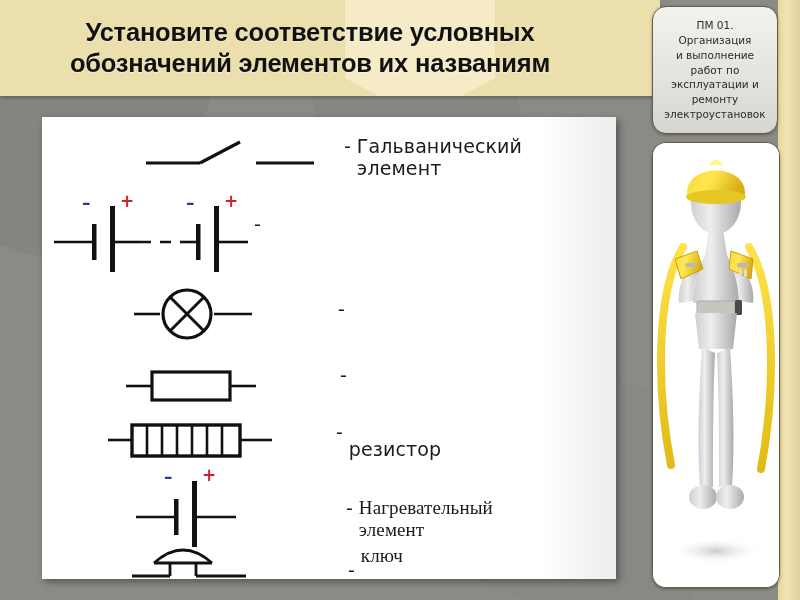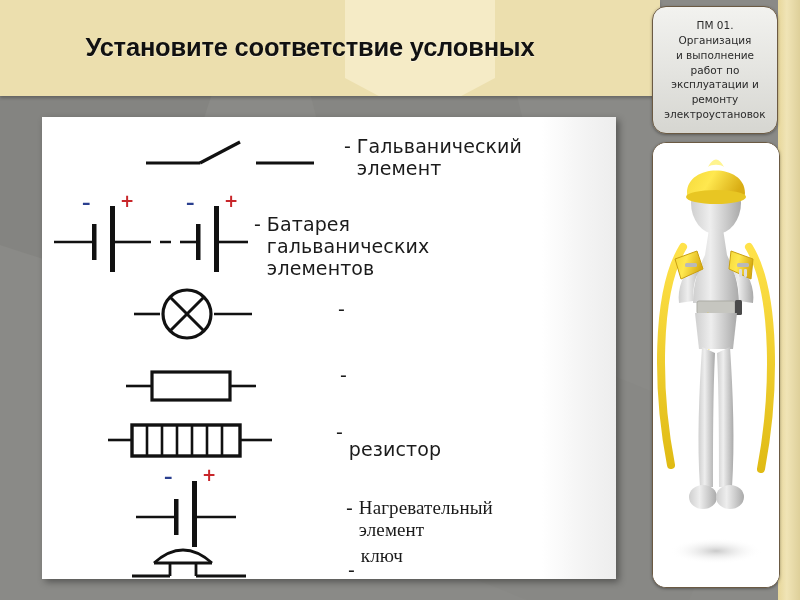--- a/index.html
+++ b/index.html
@@ -106,20 +106,21 @@
 <div id="slide">
 
   <div class="wm wm1"></div>
   <div class="wm wm2"></div>
   <div class="wm wm3"></div>
 
   <div id="header">
     <div class="hexwm"></div>
     <div id="header-title">
       <span>Установите соответствие условных</span>
+      <span>обозначений элементов их названиям</span>
     </div>
   </div>
 
   <div id="card">
     <div class="seam"></div>
     <div id="card-inner">
 
       <div class="row" style="left:0;top:0;width:574px;height:72px;">
         <div class="sym" style="width:216px;height:46px;margin-left:86px;margin-top:14px;">
           <svg width="216" height="46" viewBox="0 0 216 46" aria-hidden="true">
@@ -148,23 +149,20 @@
             <rect x="148" y="27" width="4.5" height="36" fill="#111"></rect>
             <rect x="166" y="9" width="5" height="66" fill="#111"></rect>
             <line x1="171" y1="45" x2="200" y2="45" stroke="#111" stroke-width="2.6"></line>
           </svg>
           <span class="minus" style="left:34px;top:-2px;">–</span>
           <span class="plus" style="left:72px;top:-4px;">+</span>
           <span class="minus" style="left:138px;top:-2px;">–</span>
           <span class="plus" style="left:176px;top:-4px;">+</span>
         </div>
         <div class="dash" style="margin-top:26px;">-</div>
-        <div class="lbl" style="margin-top:26px;">Батарея
-гальванических
-элементов</div>
       </div>
 
       <div class="row" style="left:0;top:163px;width:574px;height:74px;">
         <div class="sym" style="width:214px;height:58px;margin-left:82px;margin-top:4px;">
           <svg width="214" height="58" viewBox="0 0 214 58" aria-hidden="true">
             <line x1="10" y1="30" x2="36" y2="30" stroke="#111" stroke-width="2.6"></line>
             <circle cx="63" cy="30" r="24" fill="none" stroke="#111" stroke-width="3.2"></circle>
             <line x1="46" y1="13" x2="80" y2="47" stroke="#111" stroke-width="3"></line>
             <line x1="80" y1="13" x2="46" y2="47" stroke="#111" stroke-width="3"></line>
             <line x1="90" y1="30" x2="128" y2="30" stroke="#111" stroke-width="2.6"></line>

